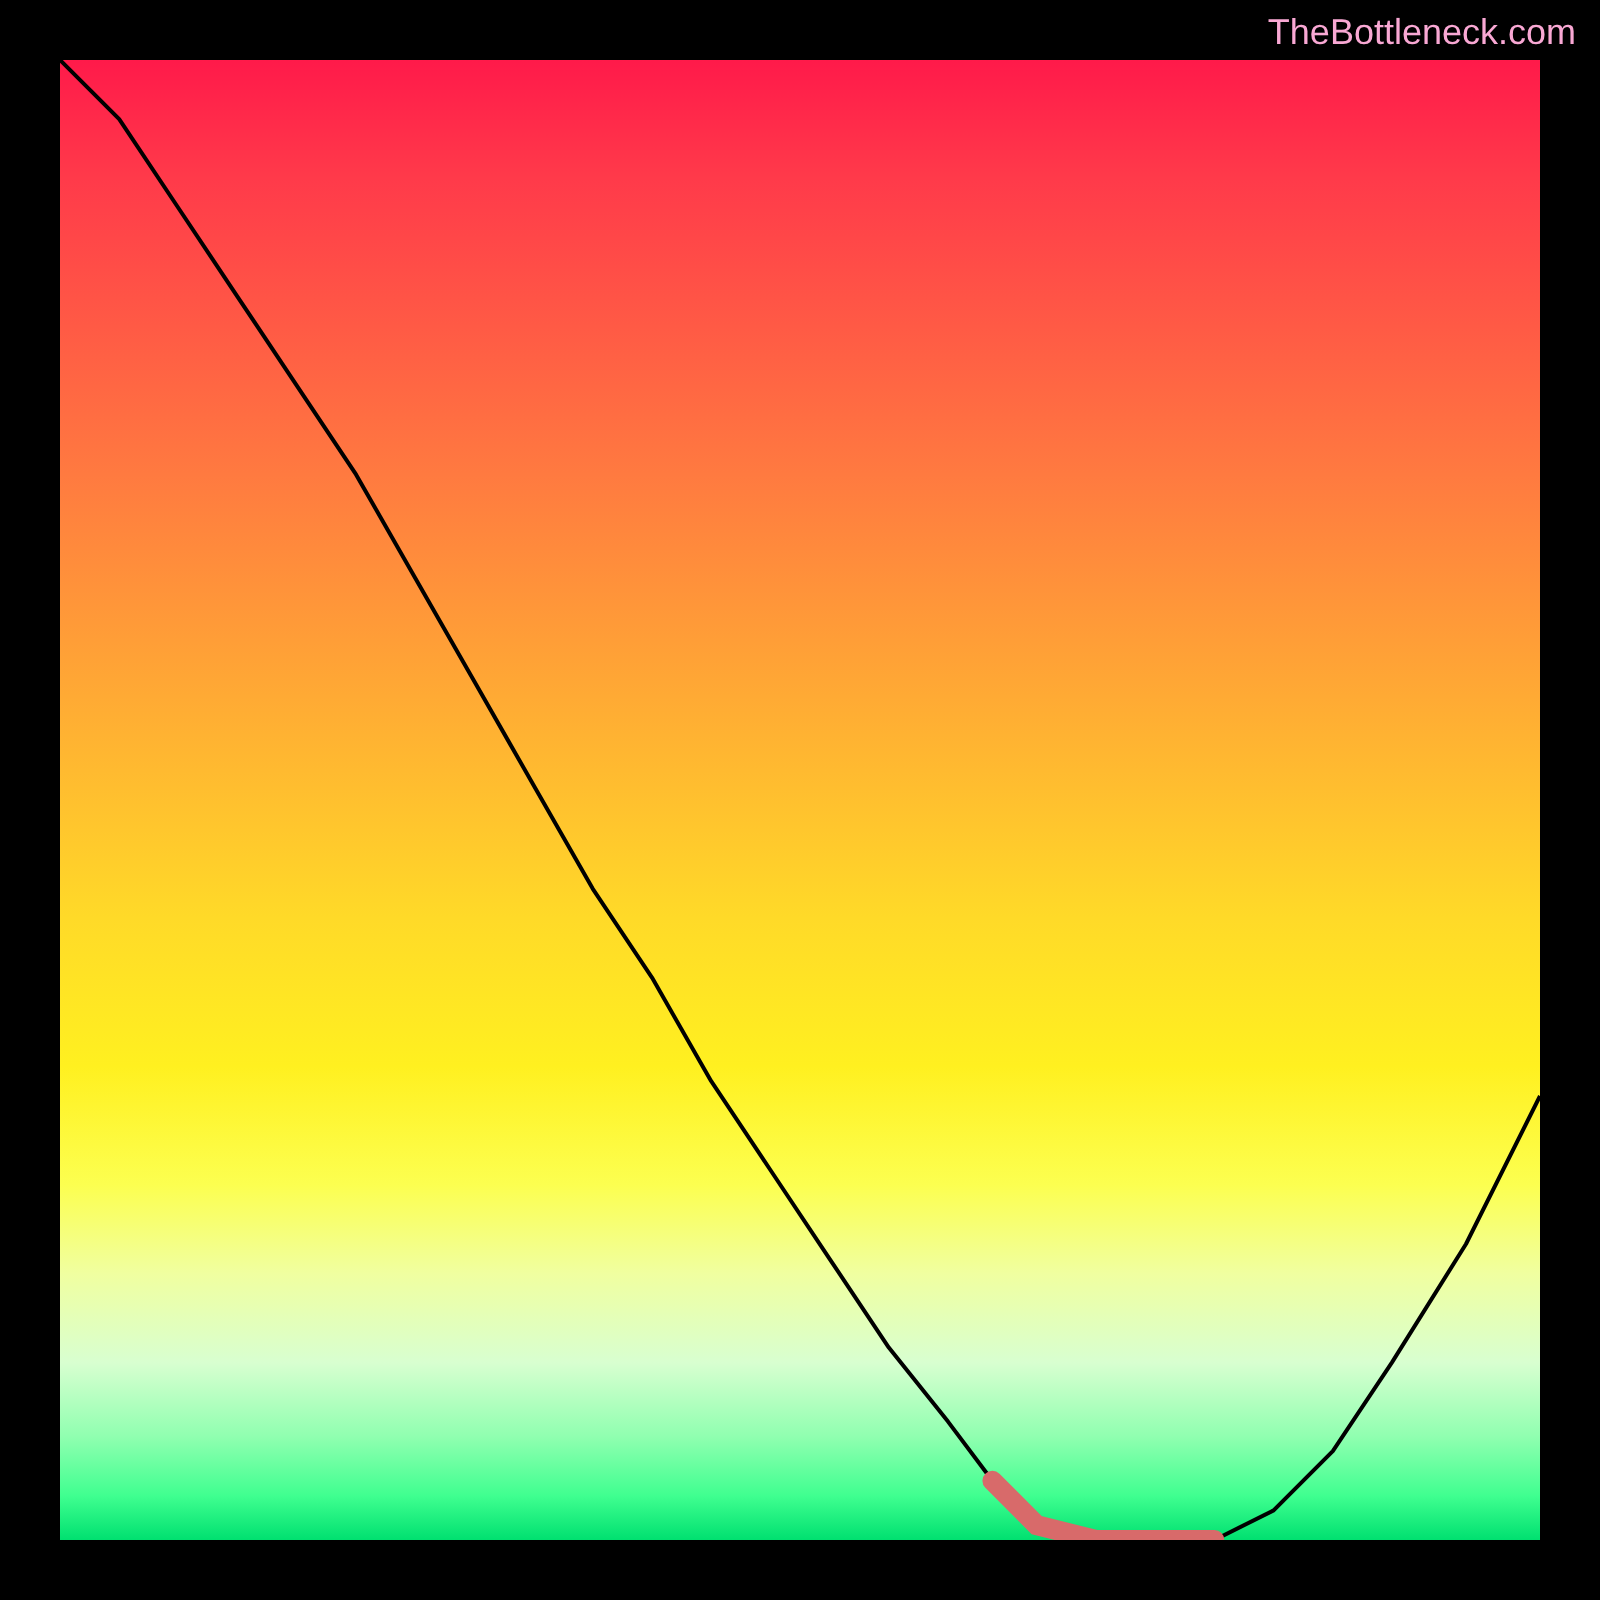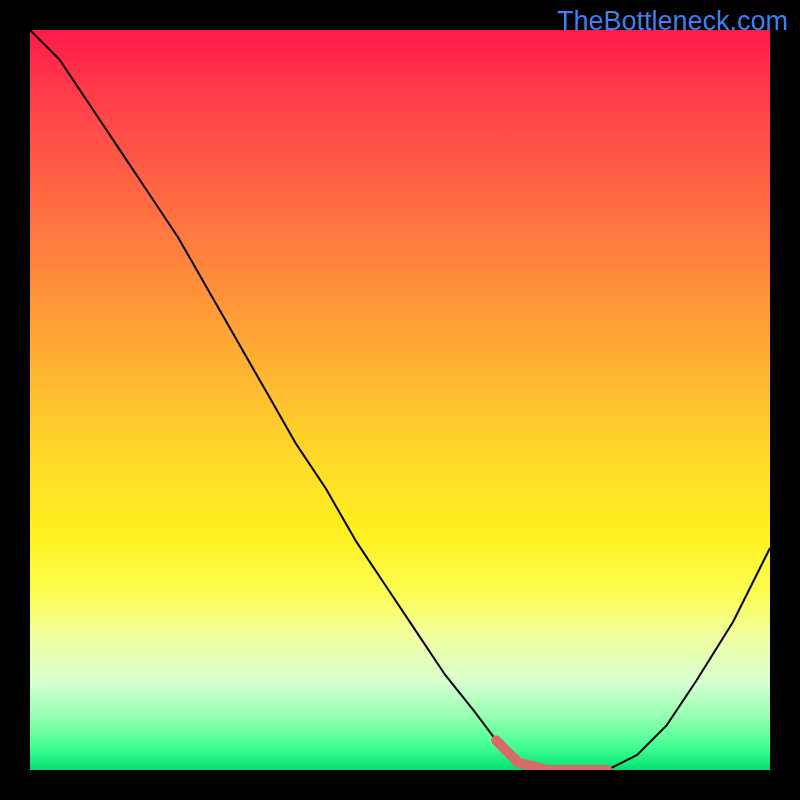--- a/index.html
+++ b/index.html
@@ -8,22 +8,22 @@
     height: 800px;
     background: #000;
     font-family: Arial, sans-serif;
     position: relative;
     overflow: hidden;
   }
   .watermark {
     position: absolute;
     top: 6px;
     right: 12px;
-    color: #3b82f6;
-    font-size: 27px;
+    color: #f9a8d4;
+    font-size: 18px;
     font-weight: 500;
     z-index: 10;
   }
   .plot-area {
     position: absolute;
     left: 30px;
     top: 30px;
     width: 740px;
     height: 740px;
     background: linear-gradient(to bottom,

